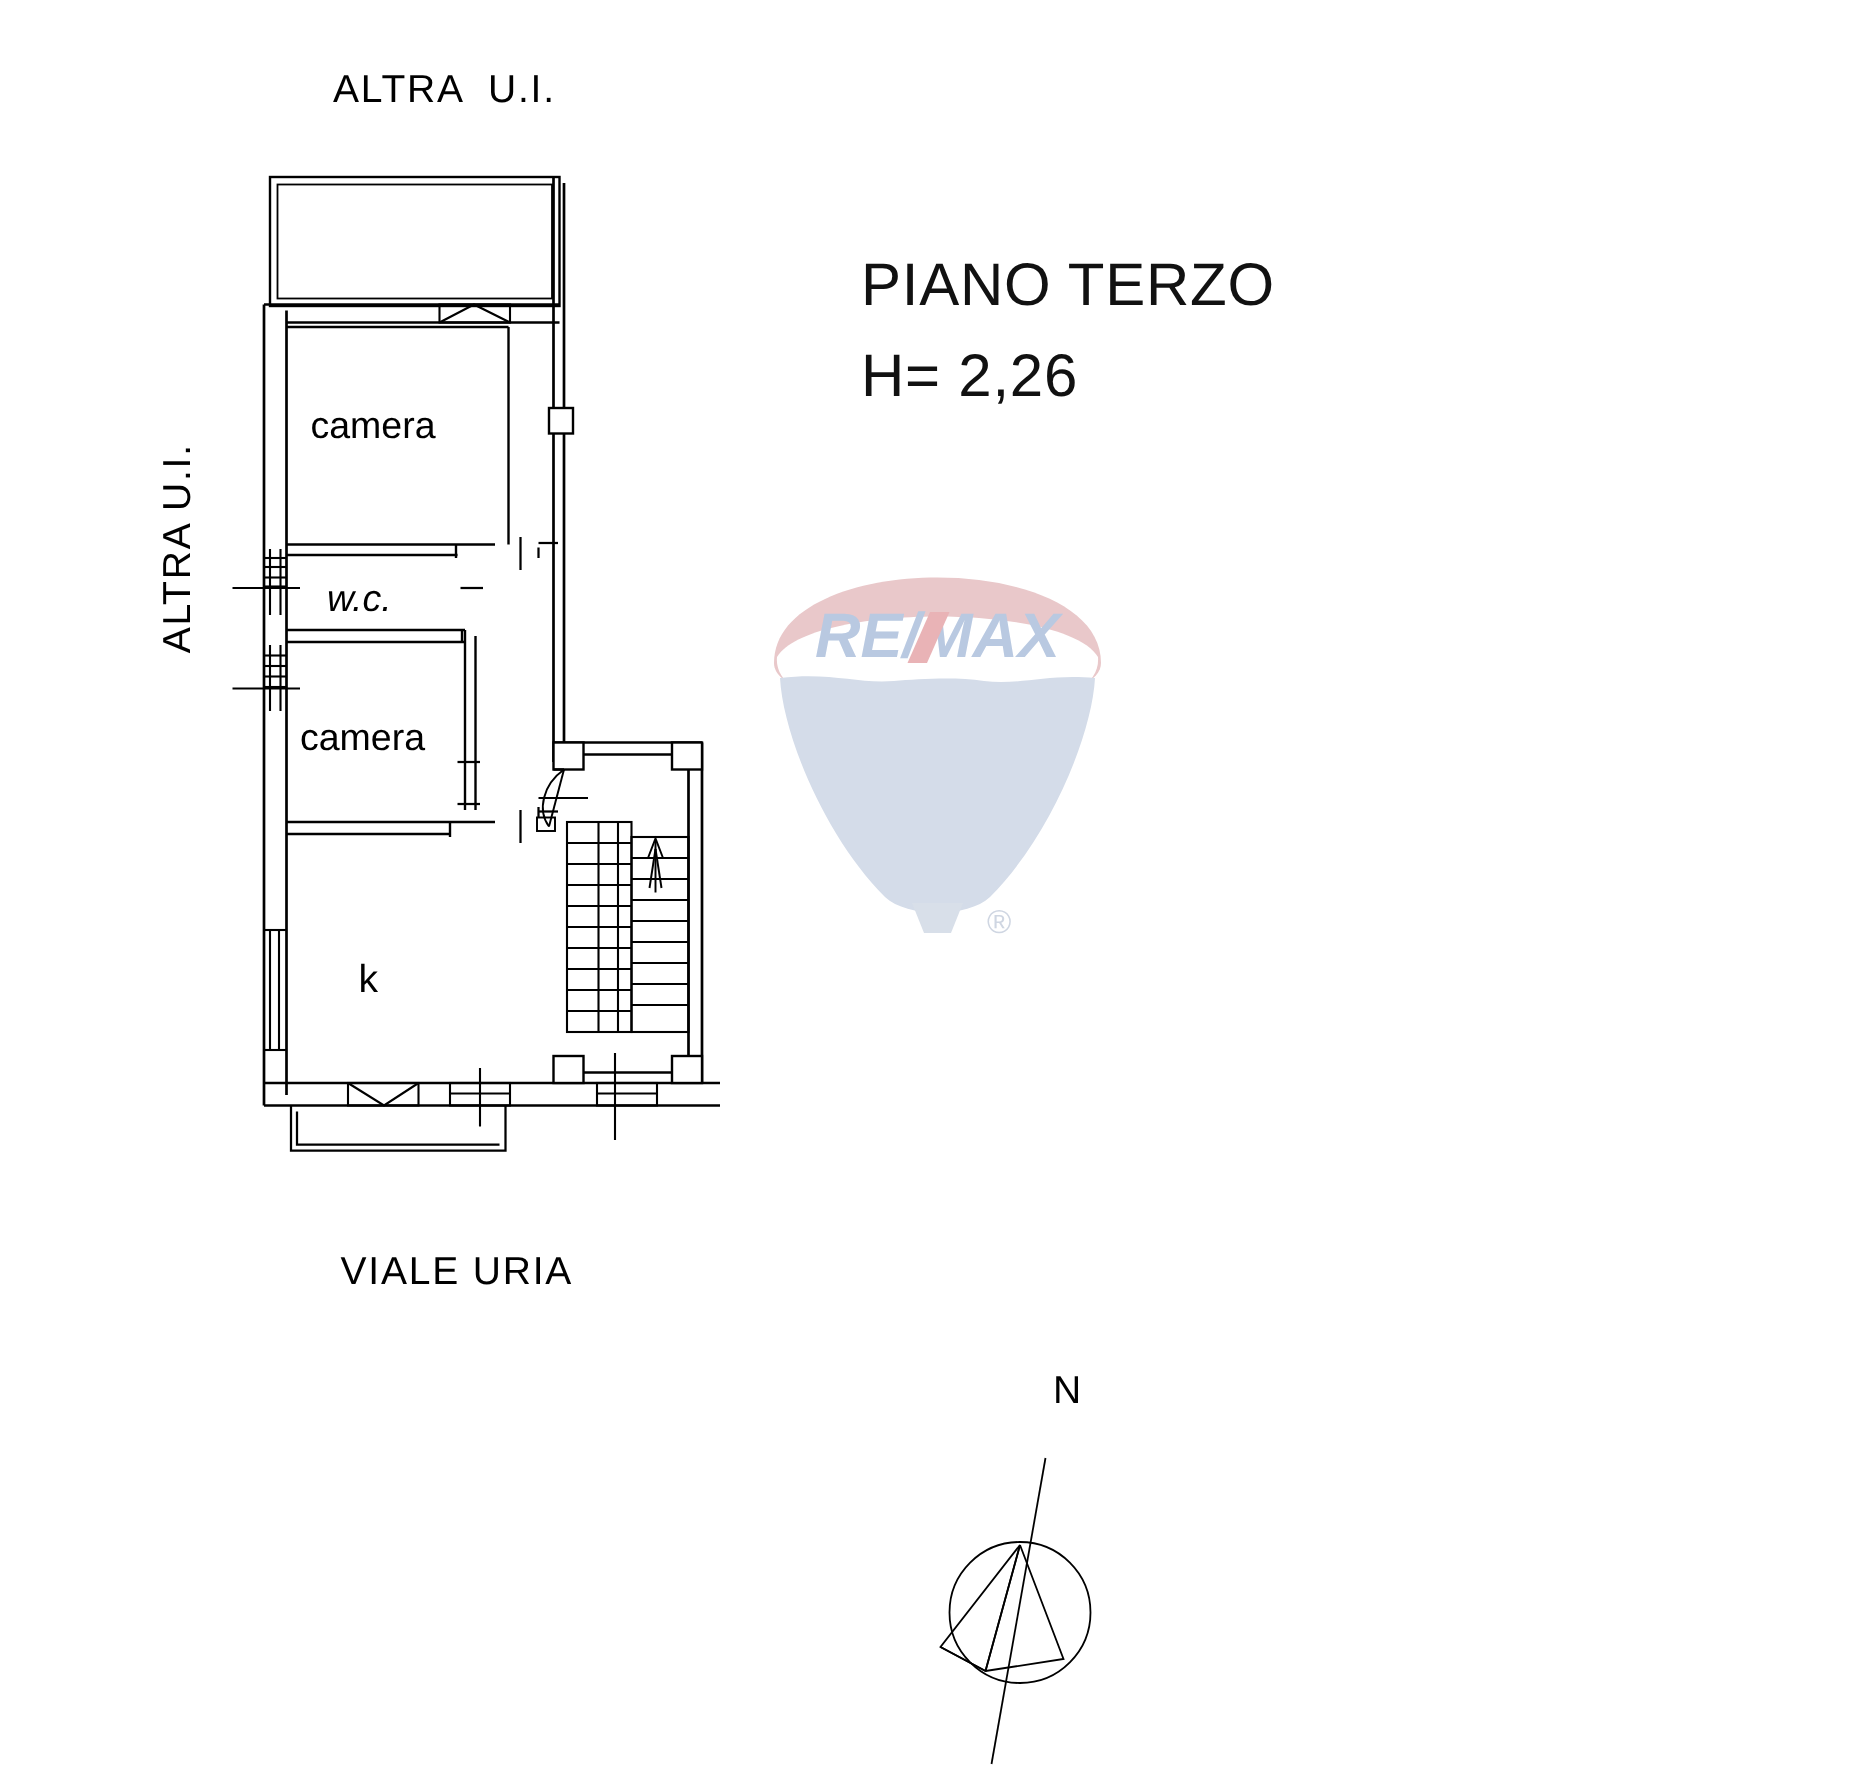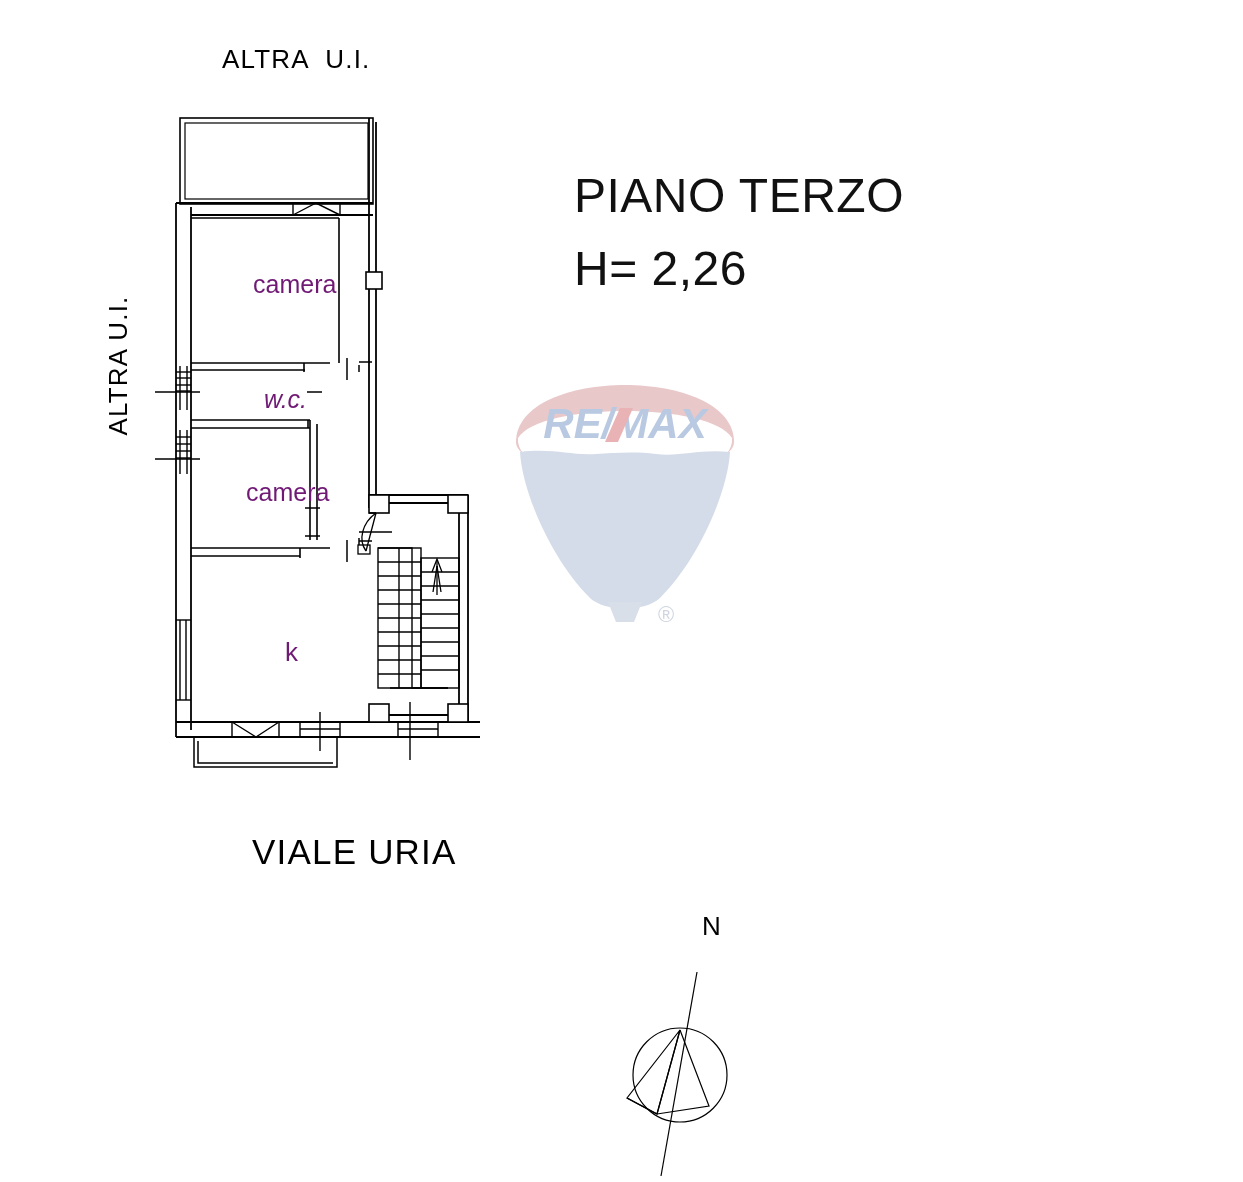--- a/index.html
+++ b/index.html
@@ -43,50 +43,49 @@
     left: -2px;
     top: 350px;
     width: 240px;
     text-align: center;
     font-size: 26px;
     letter-spacing: 1.2px;
     transform: rotate(-90deg);
     transform-origin: 50% 50%;
   }
   #label-viale {
-    left: 252px;
+    left: 227px;
     top: 832px;
-    font-size: 35px;
+    font-size: 26px;
     letter-spacing: 1.2px;
   }
   #label-north {
     left: 702px;
     top: 911px;
     font-size: 26px;
   }
   .room-lbl {
     position: absolute;
     font-size: 25px;
-    color: #701a75;
+    color: #000000;
     white-space: pre;
-    margin-left: 46px;
   }
   #room-camera-1 { left: 207px; top: 270px; }
   #room-wc      { left: 218px; top: 385px; font-style: italic; }
   #room-camera-2 { left: 200px; top: 478px; }
   #room-k       { left: 239px; top: 637px; font-size: 26px; }
 
   .title-block {
     position: absolute;
     left: 574px;
     top: 160px;
     z-index: 5;
   }
   .title-line {
-    font-size: 48px;
+    font-size: 40px;
     line-height: 1.52;
     white-space: pre;
     color: #111111;
     letter-spacing: 0.5px;
   }
 
   
   #watermark {
     position: absolute;
     left: 500px;

